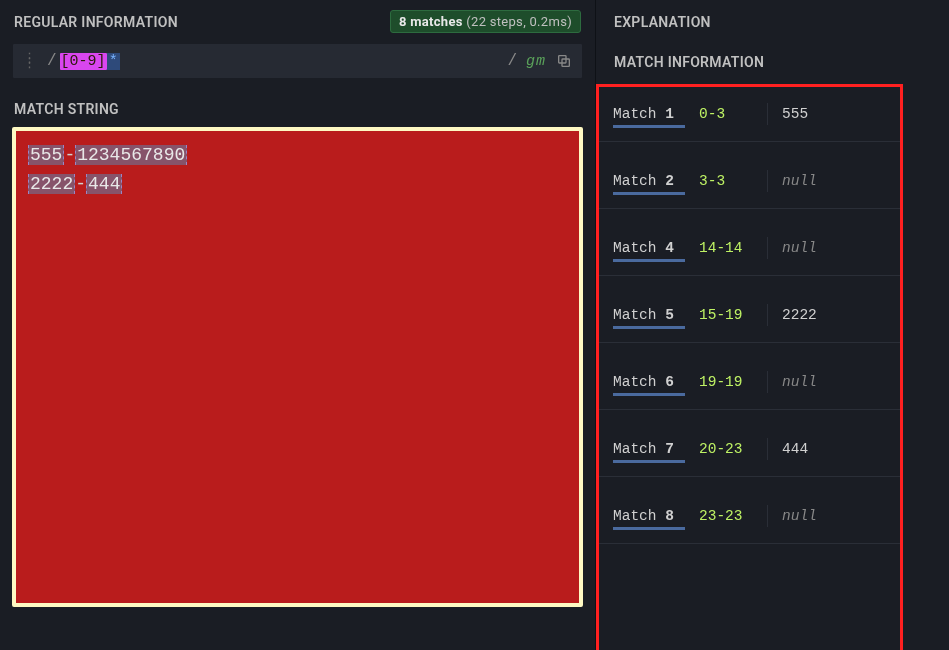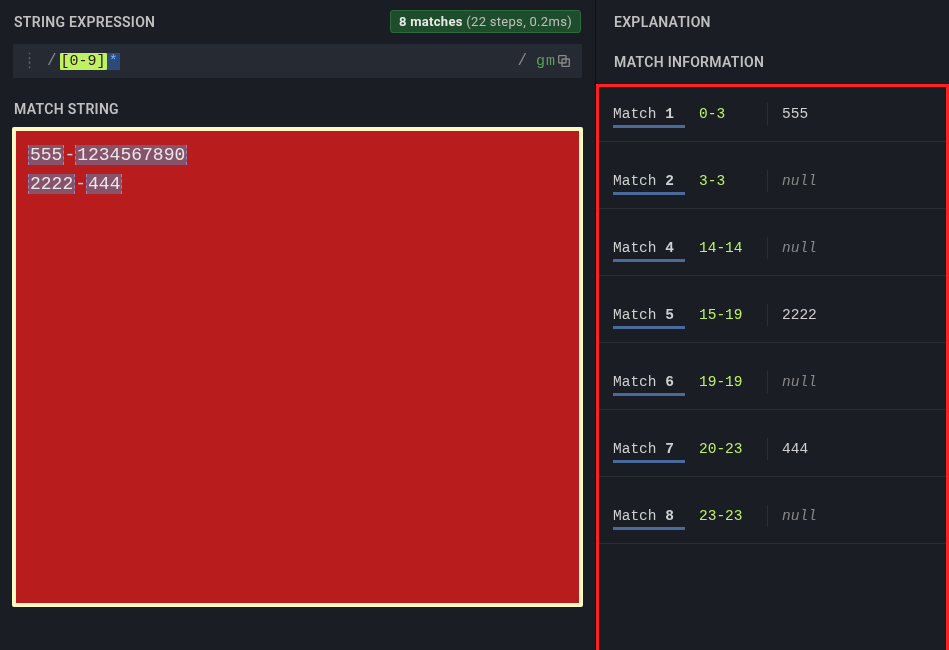--- a/index.html
+++ b/index.html
@@ -13,21 +13,21 @@
   display: flex;
 }
 .mono { font-family: "Consolas", "Monaco", "Courier New", monospace; }
 .left-panel {
   width: 595px;
   display: flex;
   flex-direction: column;
   padding: 0;
 }
 .right-panel {
-  width: 354px;
+  width: 308px;
   display: flex;
   flex-direction: column;
   border-left: 1px solid #0e1116;
 }
 .section-header {
   padding: 10px 14px 10px 14px;
   font-size: 14px;
   font-weight: 600;
   letter-spacing: 0.3px;
   color: #c0c0c0;
@@ -64,31 +64,31 @@
   gap: 2px;
   line-height: 3px;
 }
 .regex-delim { color: #888; margin: 0 3px; font-size: 16px; }
 .regex-pattern {
   flex: 1;
   display: flex;
   align-items: center;
 }
 .char-class {
-  background: #bef264;
+  background: #d946ef;
   color: #2b1a08;
   padding: 0 1px;
   border-radius: 1px;
 }
 .quantifier {
   background: #2e4a7a;
   color: #7ab4ff;
   padding: 0 2px;
 }
-.regex-flags { color: #5aa15a; margin-left: 6px; margin-right: 0; letter-spacing: 1px; }
+.regex-flags { color: #5aa15a; margin-left: 6px; margin-right: 10px; letter-spacing: 1px; font-style: italic; }
 .copy-icon {
   width: 16px; height: 16px;
   color: #888;
   cursor: pointer;
 }
 .test-area {
   margin: 0 12px;
   background: #b91c1c;
   border: 4px solid #fef9c3;
   border-radius: 2px;
@@ -154,21 +154,21 @@
   font-weight: 600;
   letter-spacing: 0.3px;
   color: #c0c0c0;
 }
 </style>
 </head>
 <body>
 
 <div class="left-panel">
   <div class="section-header">
-    <span>STRING EXPRESSION</span>
+    <span>REGULAR INFORMATION</span>
     <span class="match-badge">
       <strong>8 matches</strong><span> (22 steps, 0.2ms)</span>
     </span>
   </div>
 
   <div class="regex-box mono">
     <span class="regex-handle">
       <span>⋮</span>
         <span>⋮</span>
     </span>

